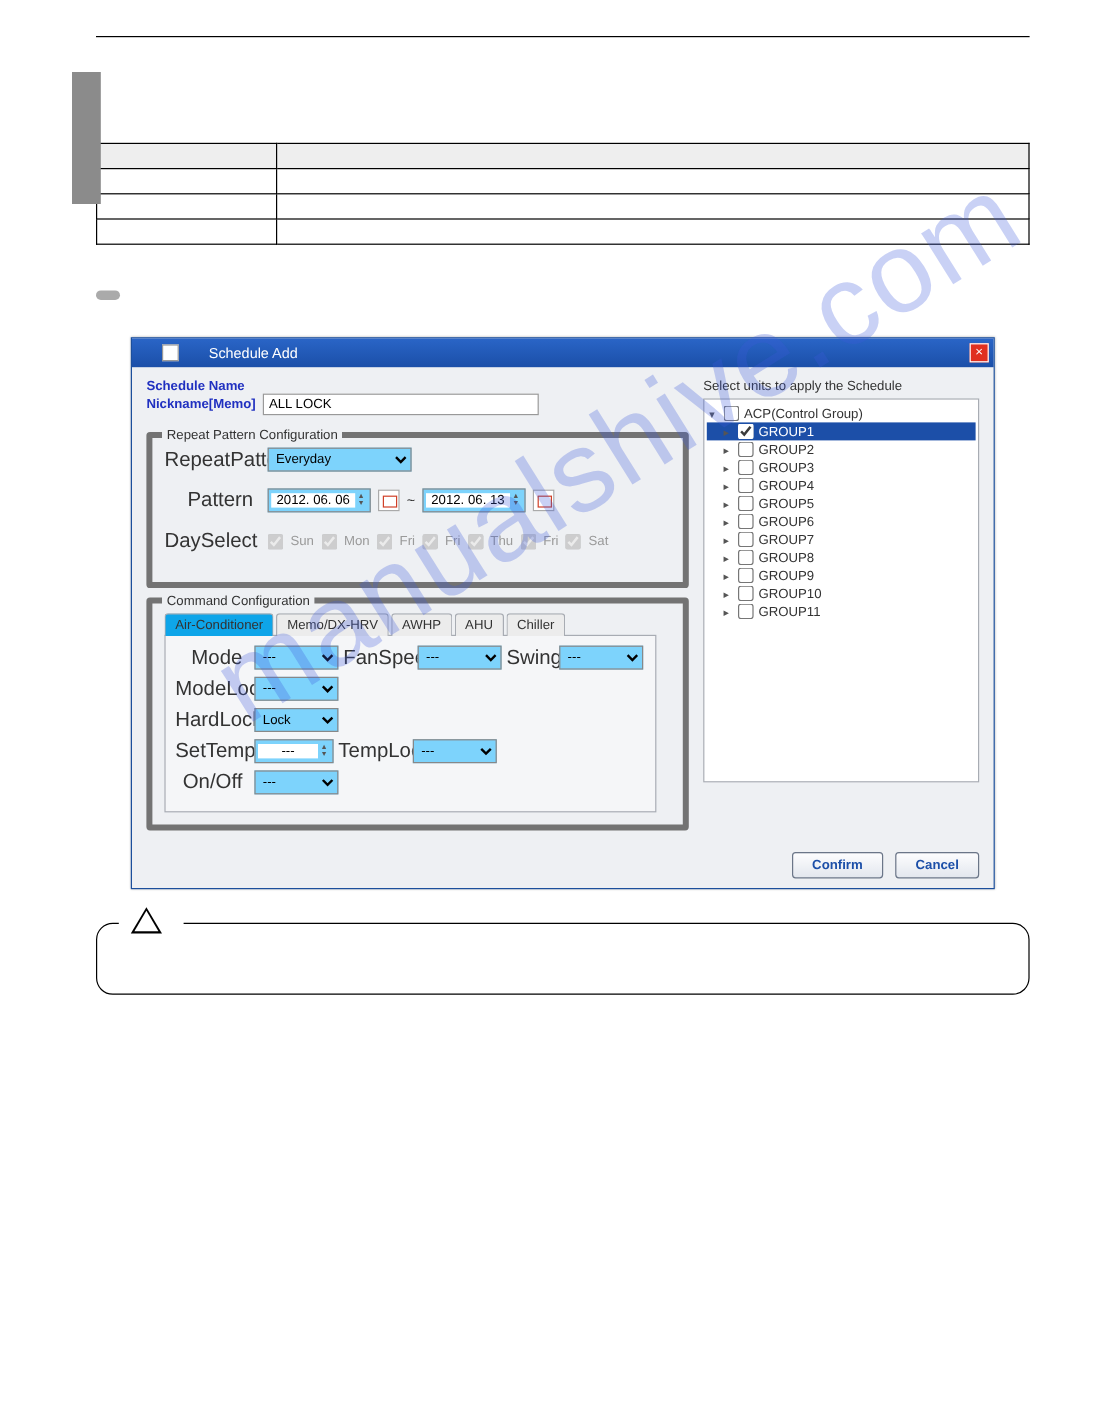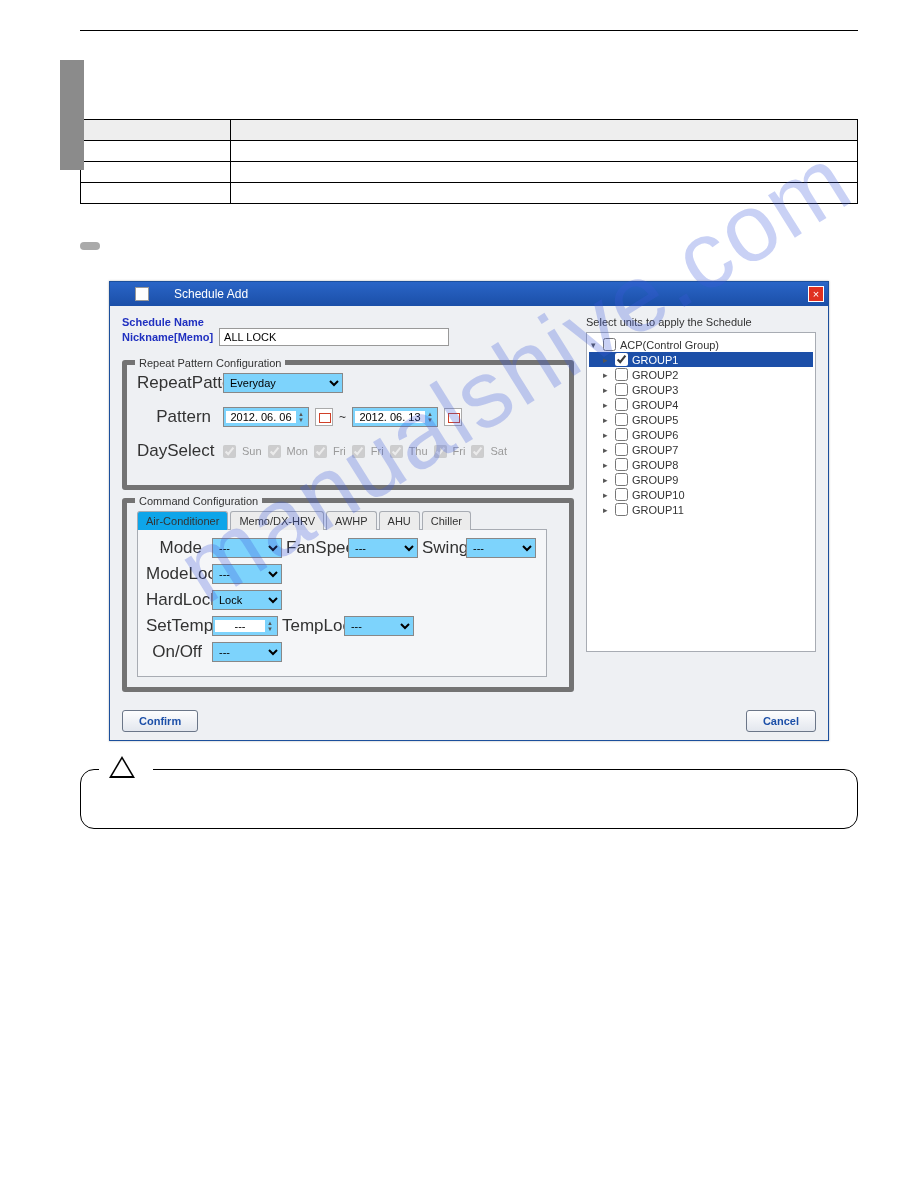--- a/index.html
+++ b/index.html
@@ -42,21 +42,21 @@
   .tab-panel { border:1px solid #a8acb3; background:#f5f6f8; padding:8px; margin-top:-1px; }
   .cmd-row { display:flex; align-items:flex-start; margin-bottom:6px; gap:4px; }
   .cmd-row .cfg-label { width:62px; }
   .tree { border:1px solid #a8acb3; background:#fff; height:320px; overflow:auto; font-size:11px; padding:4px 2px; }
   .tree-item { display:flex; align-items:center; gap:4px; padding:1px 2px; }
   .tree-item.lvl1 { padding-left:14px; }
   .tree-item .tri { font-size:9px; color:#555; width:8px; }
   .tree-item input[type=checkbox]{ margin:0; }
   .tree-item.selected { background:#1c4fa8; color:#fff; }
   .tree-item.selected input[type=checkbox]{ accent-color:#fff; }
-  .dlg-btns { display:flex; justify-content:space-between; gap:10px; padding:8px 12px; }
+  .dlg-btns { display:flex; justify-content:flex-end; gap:10px; padding:8px 12px; }
   .dlg-btns button { border:1px solid #6b7688; background:linear-gradient(#fdfdfe,#e3e7ee); padding:4px 16px; font-size:11px; color:#1c4fa8; font-weight:bold; border-radius:3px; }
   
   .caution-box { border:1px solid #000; border-radius:14px; padding:26px 22px 22px 22px; position:relative; margin-top:10px; }
   .caution-head { position:absolute; top:-14px; left:18px; background:#fff; padding:0 10px; display:flex; align-items:center; gap:8px; font-weight:bold; font-size:15px; }
   .tri-warning { width:0; height:0; border-left:13px solid transparent; border-right:13px solid transparent; border-bottom:22px solid #000; position:relative; }
   .tri-warning::after { content:""; position:absolute; left:-10px; top:3px; width:0; height:0; border-left:10px solid transparent; border-right:10px solid transparent; border-bottom:17px solid #fff; }
   .caution-box p { font-size:12.5px; line-height:1.55; margin-bottom:10px; }
   
   .watermark { position:absolute; left:130px; top:320px; font-size:95px; color:rgba(60,90,220,0.28); transform:rotate(-32deg); pointer-events:none; font-weight:500; letter-spacing:2px; }
 </style>

